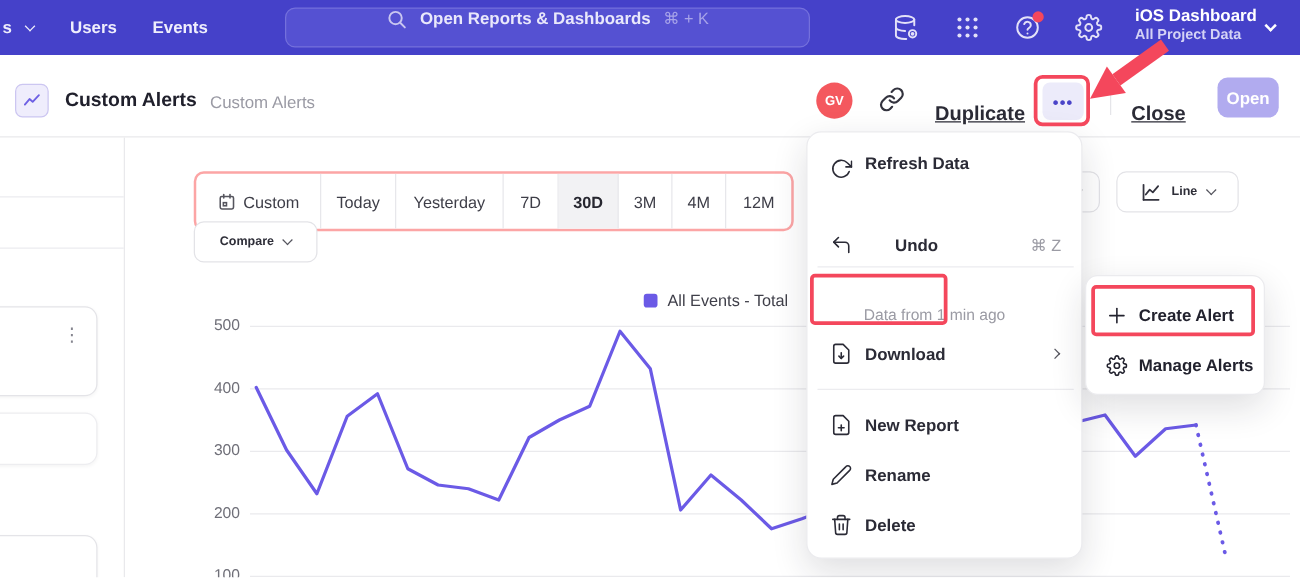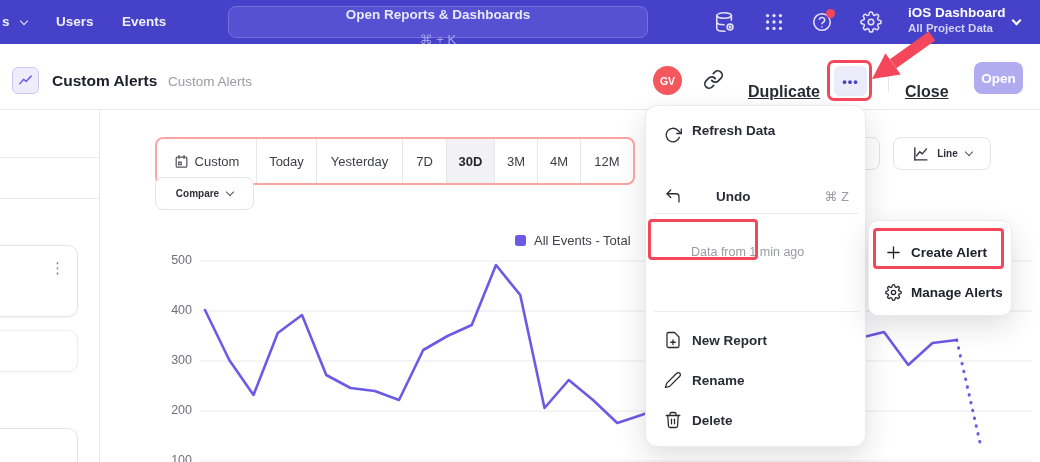--- a/index.html
+++ b/index.html
@@ -5,22 +5,22 @@
   * { margin:0; padding:0; box-sizing:border-box; }
   body { background:#fff; }
   .screen{ position:relative; width:1040px; height:462px; overflow:hidden;
            font-family:"Liberation Sans", sans-serif; background:#fff; }
   .abs{ position:absolute; }
 
   
   .topnav{ left:0; top:0; width:1040px; height:44px; background:#4541C9; color:#EFEEFC; }
   .navitem{ position:absolute; top:14px; font-size:13.5px; font-weight:600; color:#EFEEFC; cursor:pointer; }
   .searchbar{ position:absolute; left:228px; top:6px; width:420px; height:32px; background:#5551D2;
-              border:1px solid #7470DC; border-radius:8px; display:flex; align-items:center;
-              justify-content:center; gap:10px; cursor:pointer;flex-direction:column; }
+              border:1px solid #7470DC; border-radius:8px; display:flex; align-items:flex-start;
+              justify-content:center; gap:10px; cursor:pointer; }
   .search-ph{ font-size:13.5px; color:#E9E8FB; font-weight:600; }
   .search-sc{ font-size:13px; color:#A8A4E9; }
   .navicon{ position:absolute; top:11px; width:22px; height:22px; cursor:pointer; }
   .navicon svg{ width:22px; height:22px; stroke:#E3E1F8; stroke-width:1.7; fill:none;
                 stroke-linecap:round; stroke-linejoin:round; }
   .helpdot{ position:absolute; right:-2px; top:-2px; width:9px; height:9px; border-radius:50%; background:#F4475C; }
   .proj{ position:absolute; left:908px; top:5px; cursor:pointer; }
   .proj-name{ font-size:13.5px; font-weight:700; color:#FFFFFF; }
   .proj-sub{ font-size:11.5px; font-weight:700; color:#D4D2F5; margin-top:2px; }
   .chev{ display:inline-block; width:7px; height:7px; border-right:2px solid; border-bottom:2px solid;
@@ -274,20 +274,29 @@
         <polyline points="9 14 4 9 9 4"></polyline>
           <path d="M20 20v-7a4 4 0 0 0-4-4H4"></path>
       </svg>
       <span class="mi-lb">Undo</span>
       <span class="mi-sc">⌘ Z</span>
     </div>
 
     <div class="menu-div" style="top:107px;"></div>
 
 
+    <div class="mi" style="top:158px;">
+      <svg viewBox="0 0 24 24">
+        <path d="M14 2H6a2 2 0 0 0-2 2v16a2 2 0 0 0 2 2h12a2 2 0 0 0 2-2V8z"></path>
+        <line x1="12" y1="11" x2="12" y2="17"></line>
+          <polyline points="9.5 14.5 12 17 14.5 14.5"></polyline>
+      </svg>
+      <span class="mi-lb">Download</span>
+      <span class="chev chev-r"></span>
+    </div>
 
     <div class="menu-div" style="top:205px;"></div>
 
     <div class="mi" style="top:215px;">
       <svg viewBox="0 0 24 24">
         <path d="M14 2H6a2 2 0 0 0-2 2v16a2 2 0 0 0 2 2h12a2 2 0 0 0 2-2V8z"></path>
         <line x1="12" y1="12" x2="12" y2="18"></line>
           <line x1="9" y1="15" x2="15" y2="15"></line>
       </svg>
       <span class="mi-lb">New Report</span>

